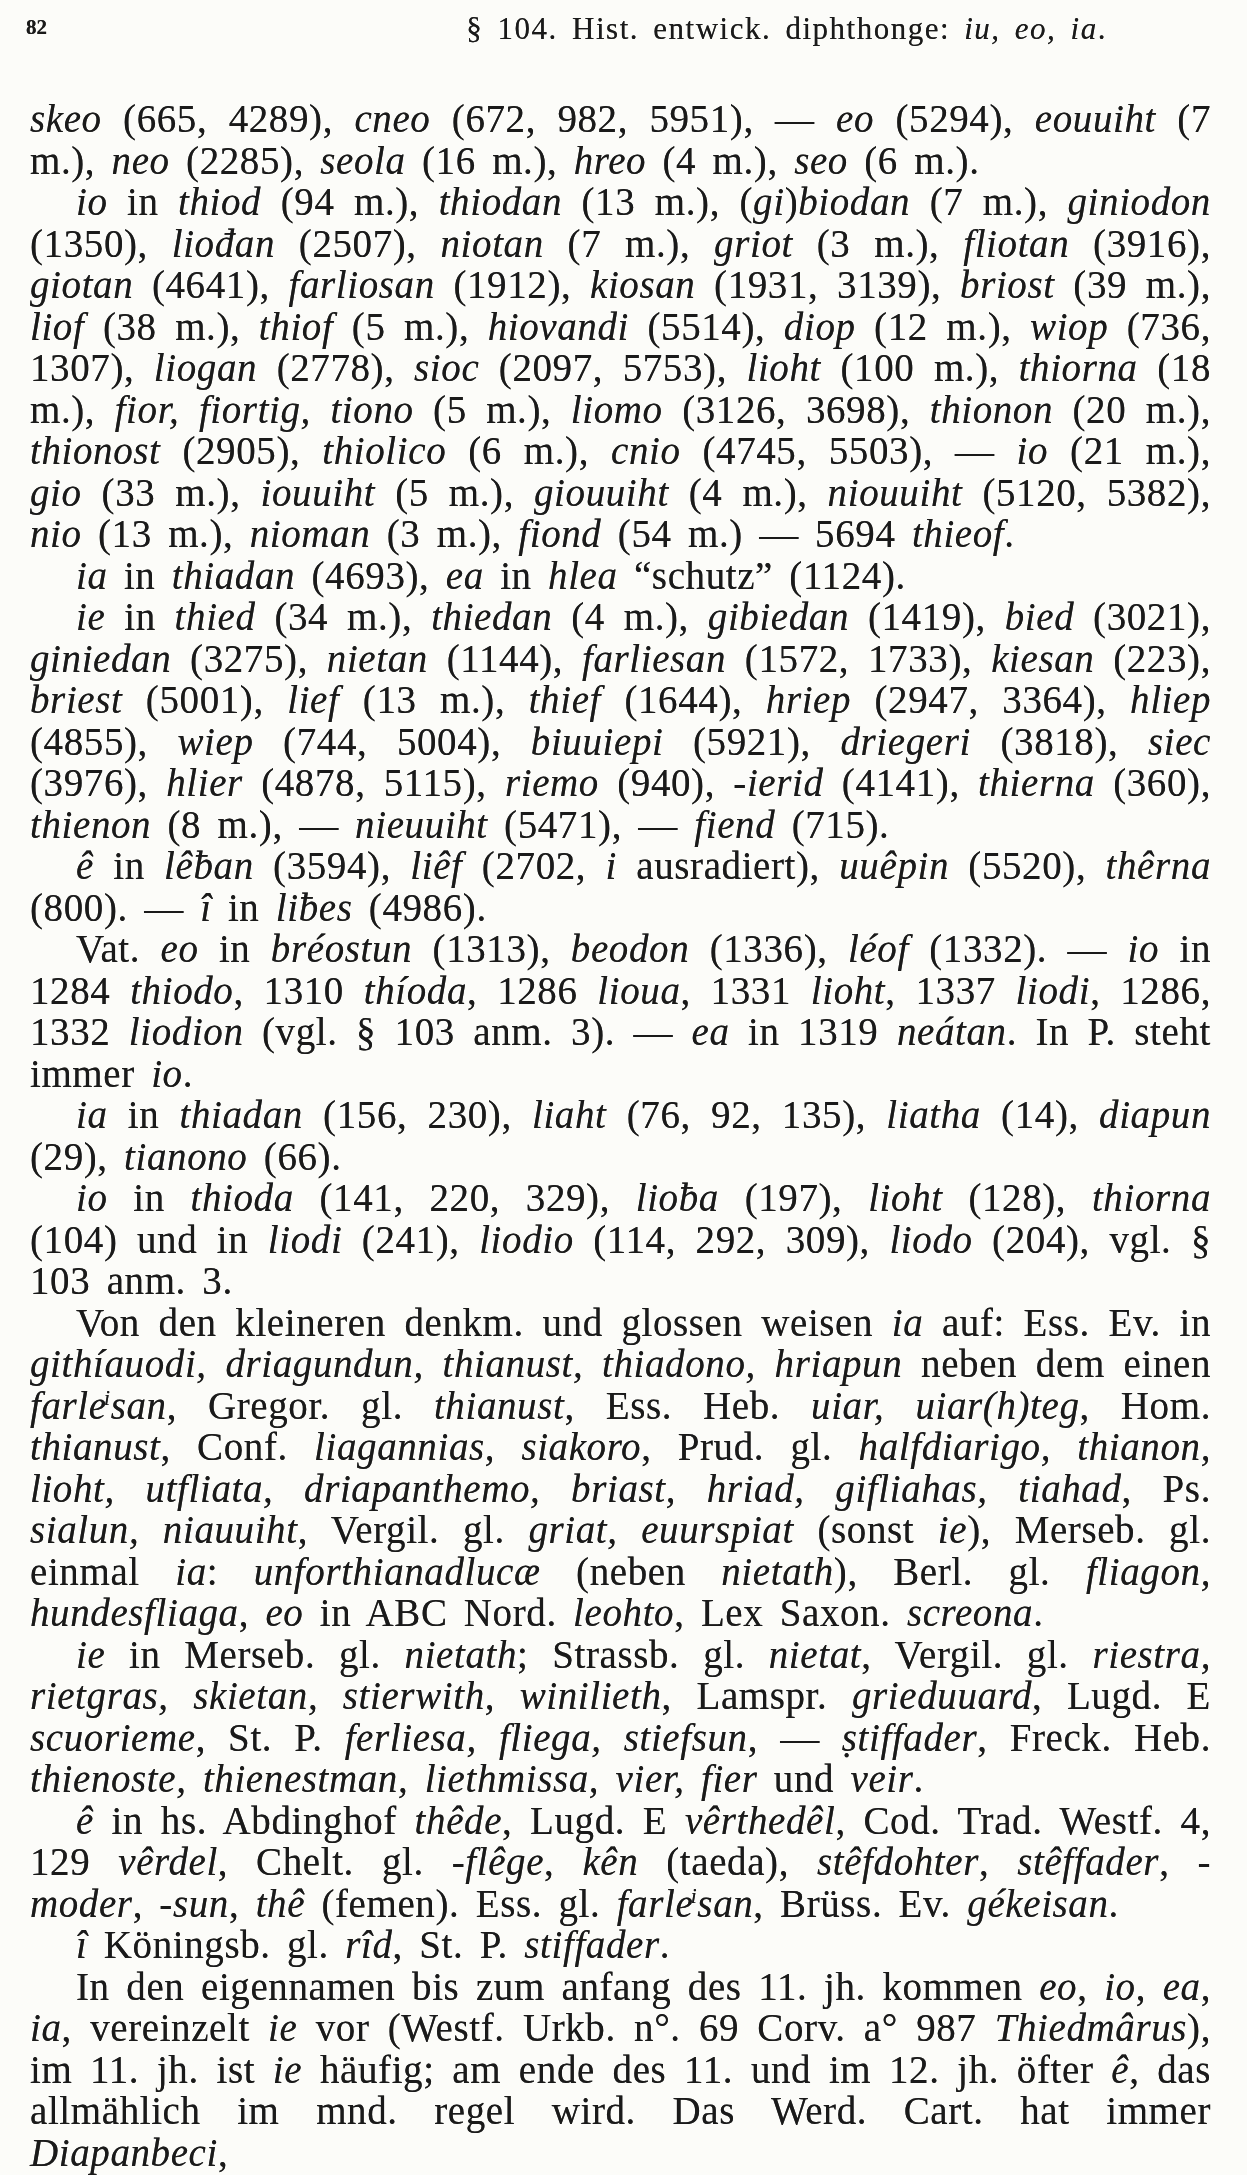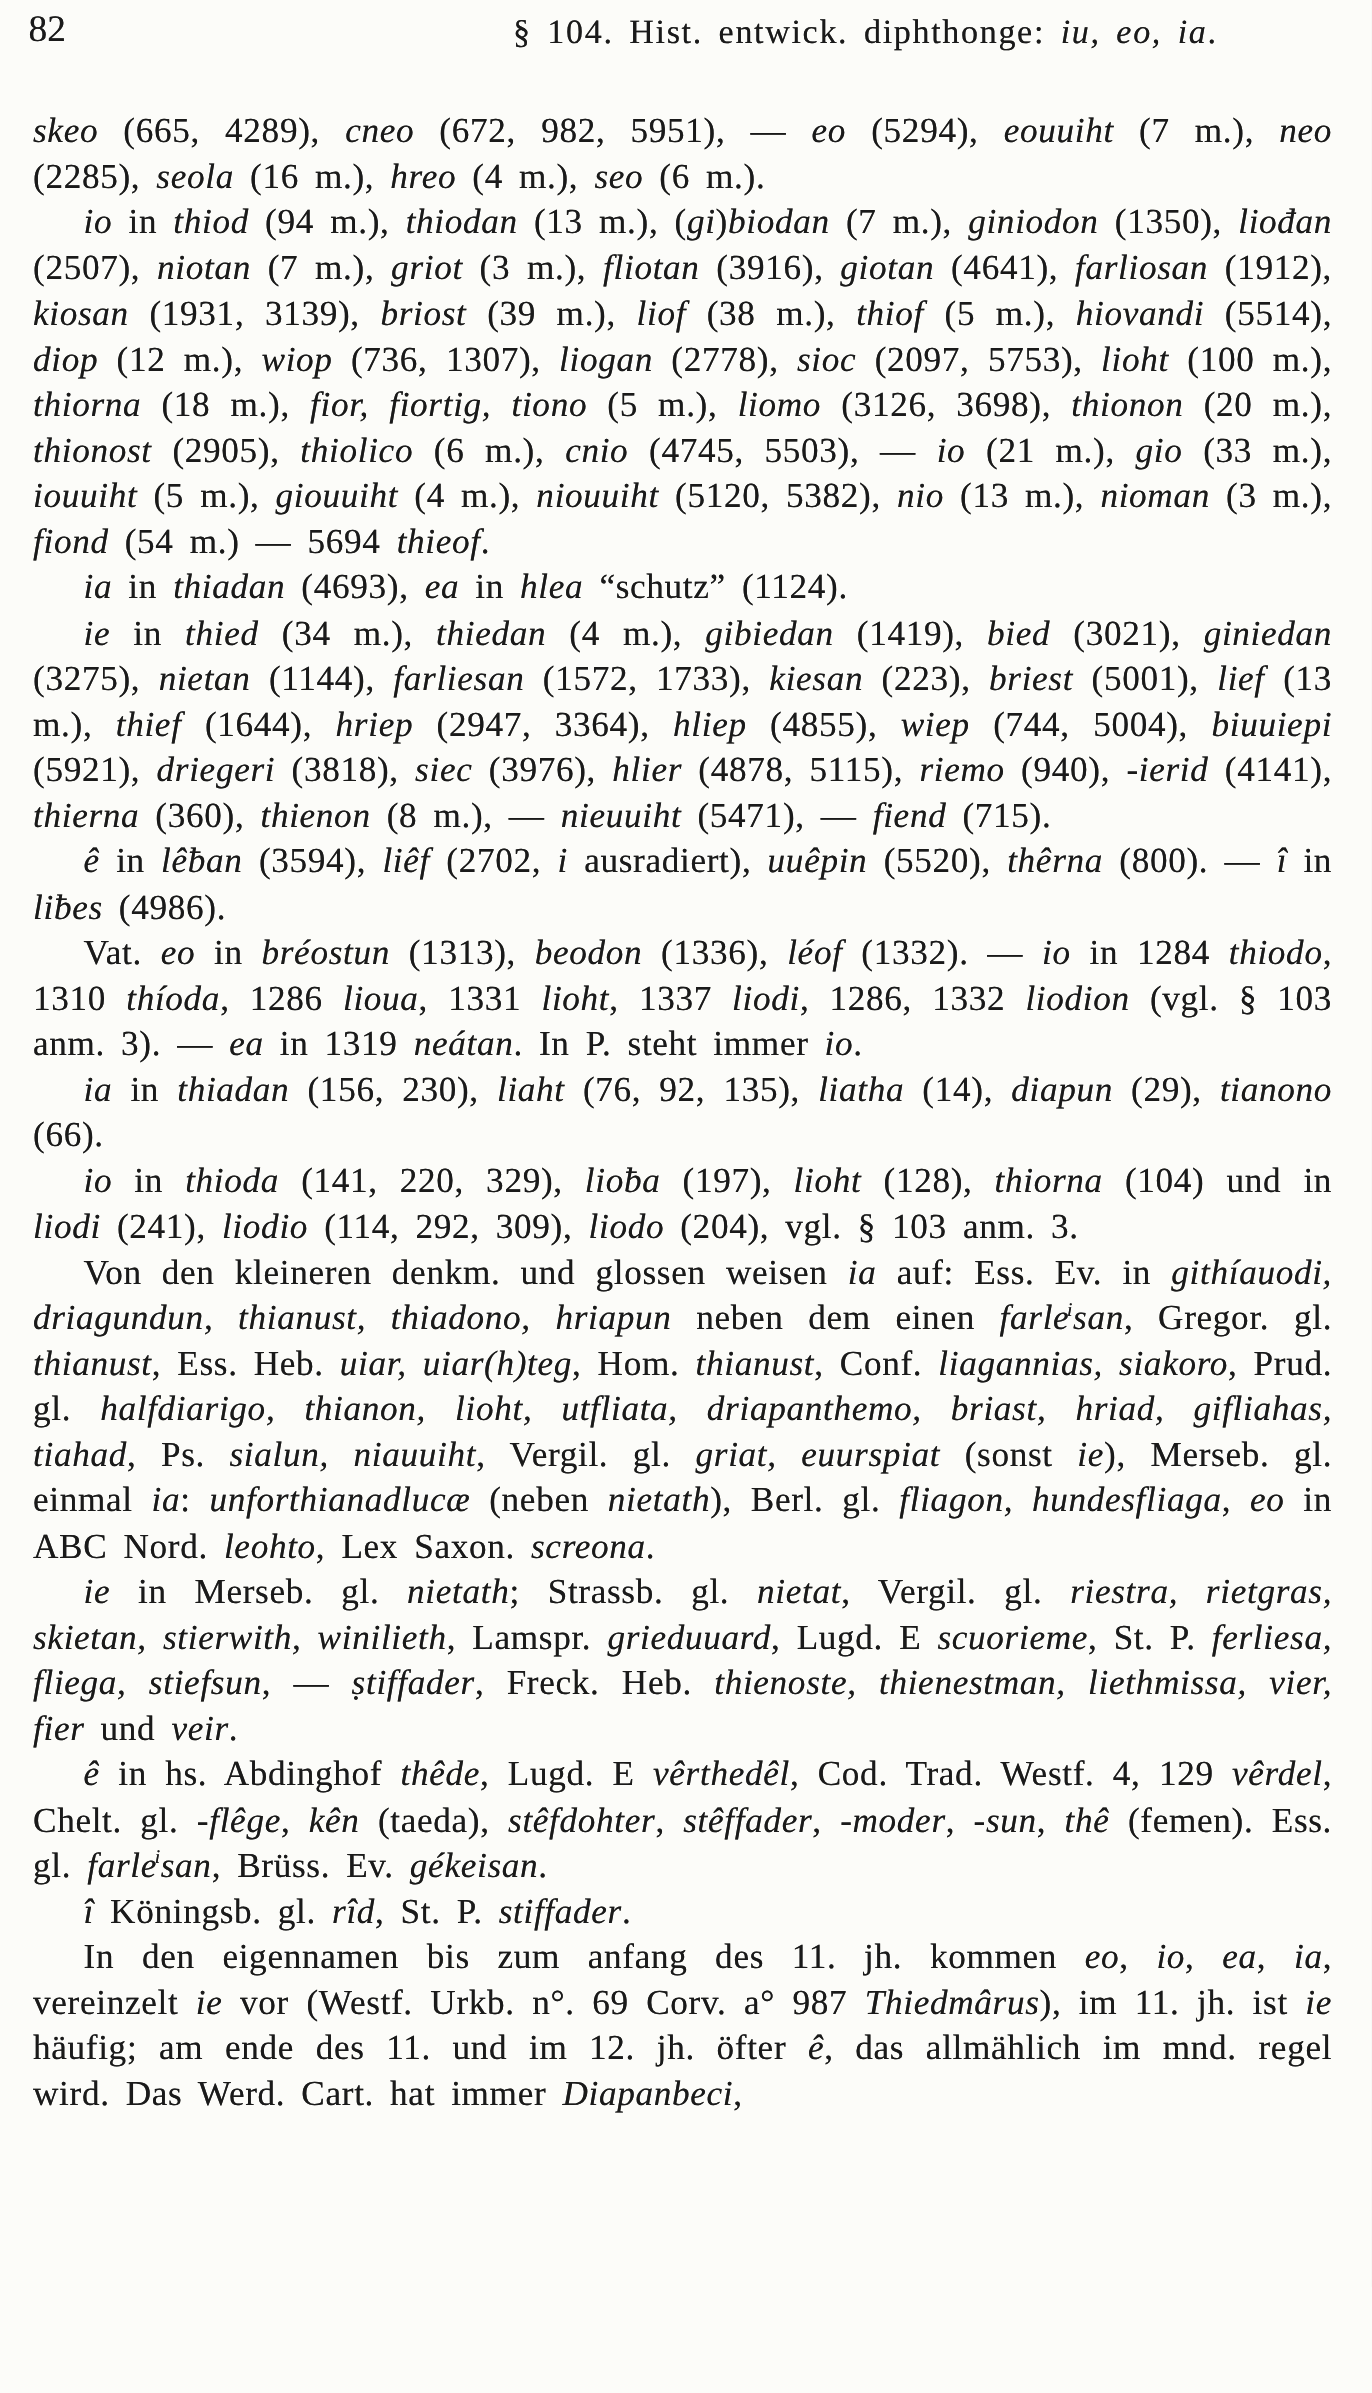--- a/index.html
+++ b/index.html
@@ -17,35 +17,36 @@
   }
   .header {
     position: relative;
     padding-top: 10px;
     height: 52px;
   }
   .page-number {
     position: absolute;
     left: 26px;
     top: 8px;
-    font-size: 34px;
+    font-size: 21px;
     line-height: 38px;
+    font-weight: bold;
   }
   .header-title {
     text-align: right;
     font-size: 31px;
     line-height: 38px;
     letter-spacing: 1.5px;
     word-spacing: 5px;
     padding-left: 40px;
     padding-right: 140px;
   }
   .body-text {
     padding: 36px 36px 0 30px;
-    font-size: 32px;
+    font-size: 39px;
     line-height: 41.5px;
     text-align: justify;
     letter-spacing: 0.6px;
     word-spacing: 6px;
     hyphens: none;
   }
   .body-text p { margin: 0; }
   .body-text p.indent { text-indent: 46px; }
   i { font-style: italic; }
   sup.si {

